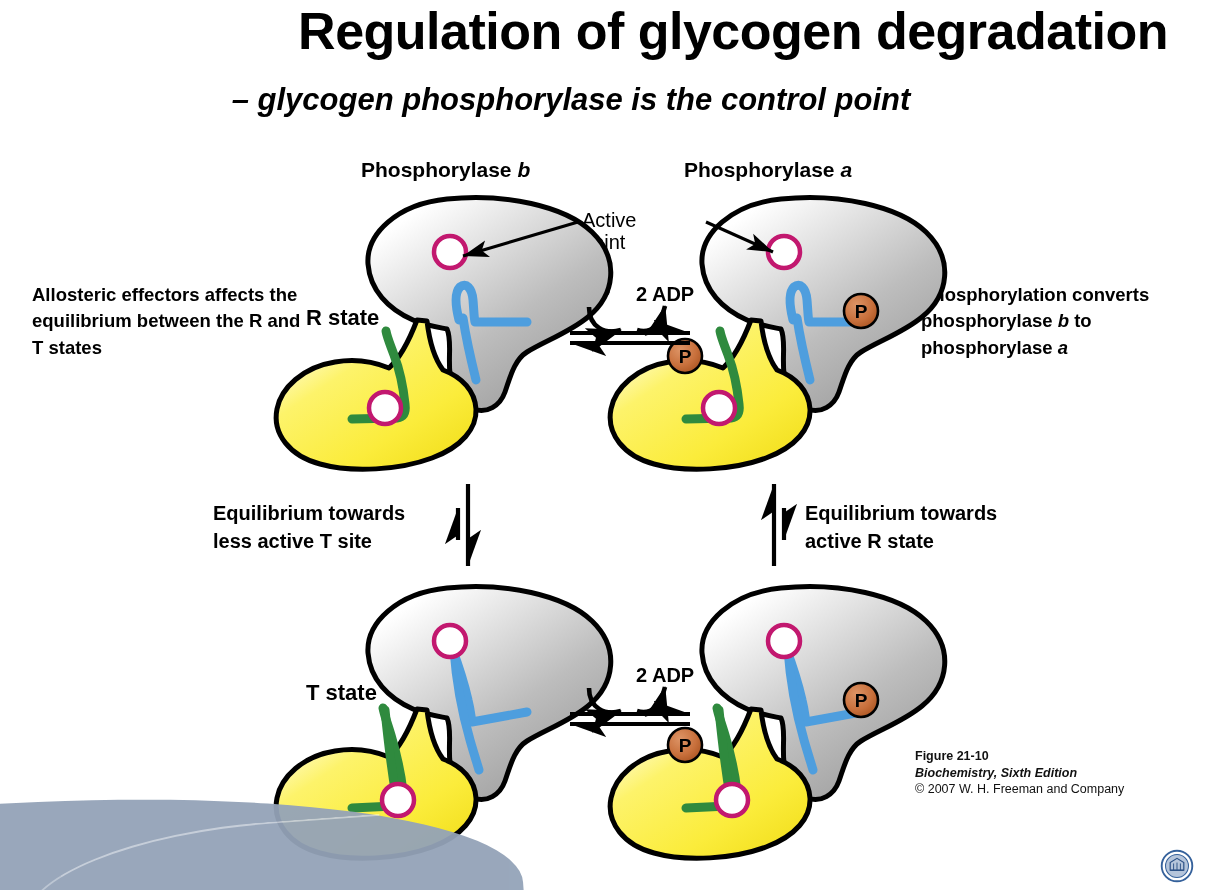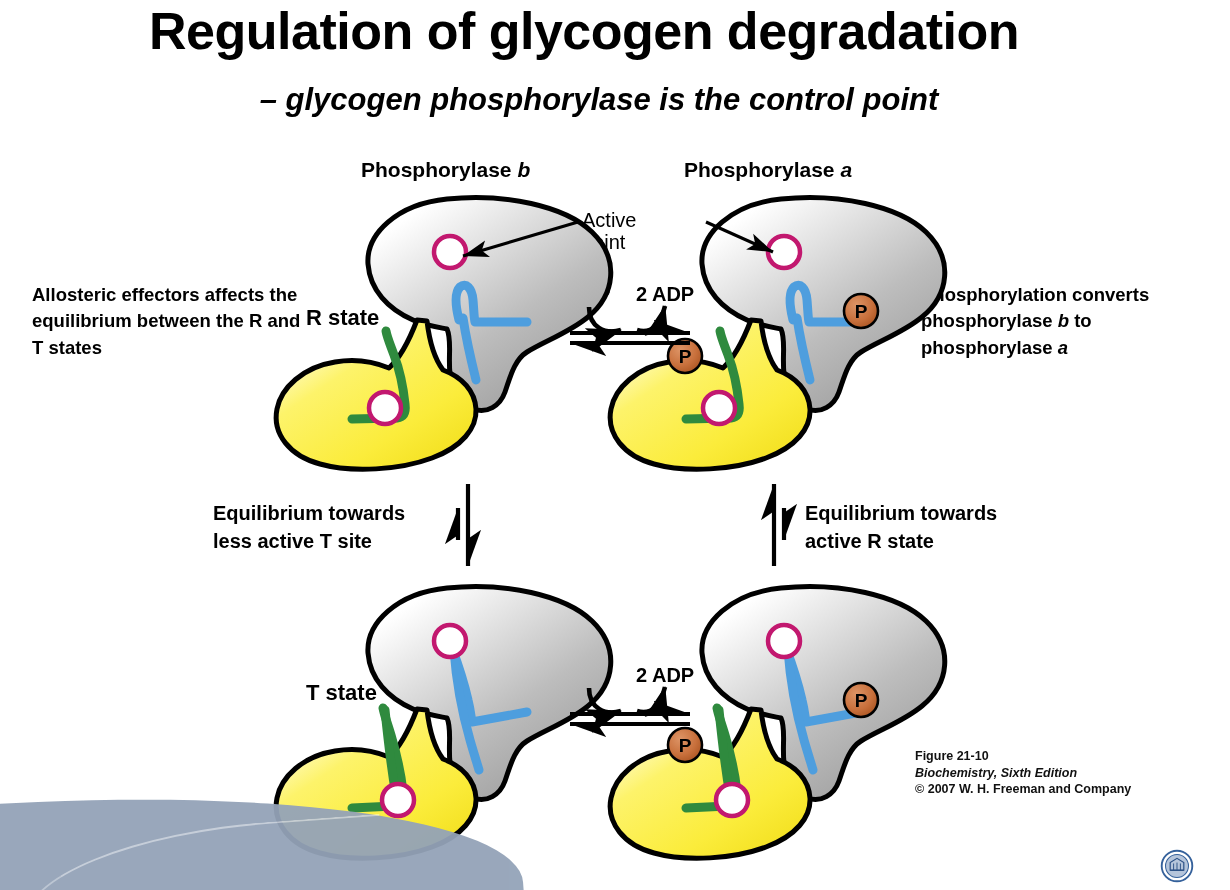--- a/index.html
+++ b/index.html
@@ -19,38 +19,37 @@
     background: #ffffff;
     overflow: hidden;
   }
 
   
   #title {
     position: absolute;
     top: 4px;
     left: 0;
     width: 1168px;
-    text-align: center;
+    text-align: right;
     font-size: 52px;
     font-weight: bold;
     letter-spacing: -0.5px;
     line-height: 1.05;
     color: #000;
   }
   #subtitle {
     position: absolute;
     top: 82px;
     left: 0;
     width: 1142px;
     text-align: center;
     font-size: 31px;
     font-weight: bold;
     font-style: italic;
     color: #000;
-    padding-left: 28px;
   }
 
   
   .col-header {
     position: absolute;
     font-size: 21px;
     font-weight: bold;
     white-space: nowrap;
   }
   .col-header em { font-style: italic; }
@@ -113,21 +112,21 @@
   #credit {
     position: absolute;
     top: 748px;
     left: 915px;
     font-size: 12.5px;
     line-height: 1.32;
     color: #111;
   }
   #credit .c-fig  { font-weight: bold; }
   #credit .c-book { font-weight: bold; font-style: italic; }
-  #credit .c-copy { font-weight: bold; }
+  #credit .c-copy { font-weight: normal; }
 
   
   #deco-band {
     position: absolute;
     left: -40px;
     bottom: -26px;
     width: 560px;
     height: 130px;
     background: #94a3b8;
     border-top-right-radius: 100% 90%;

